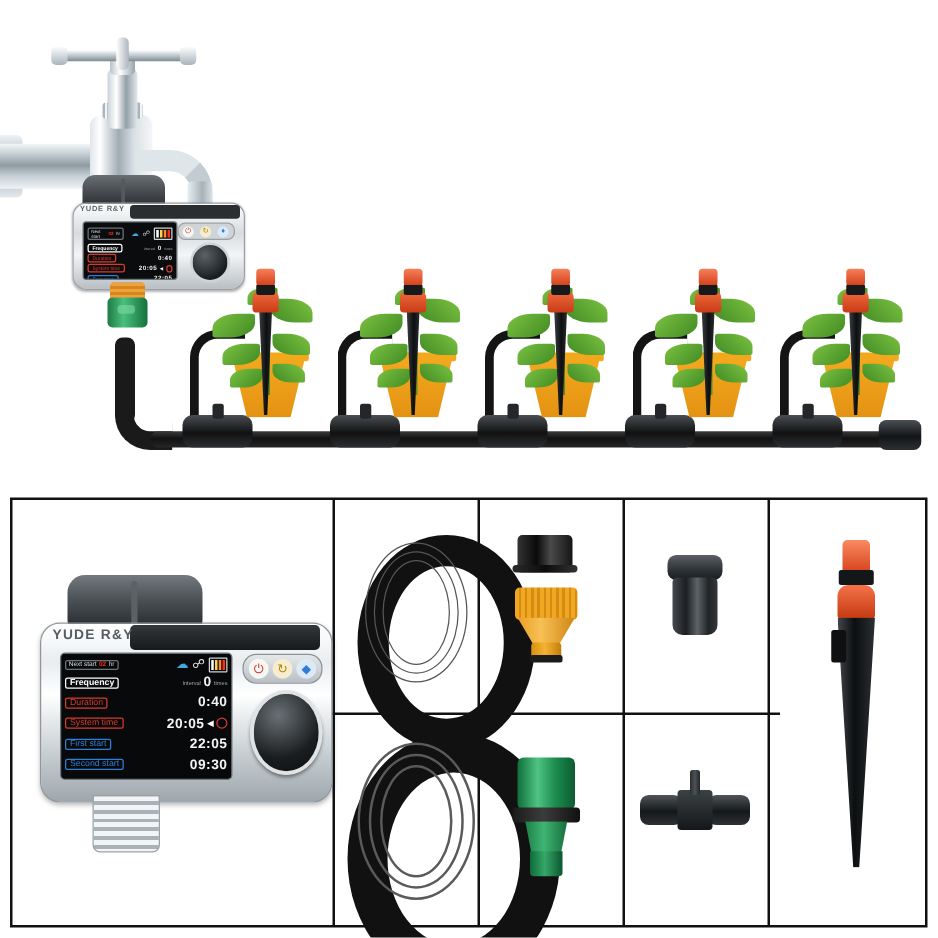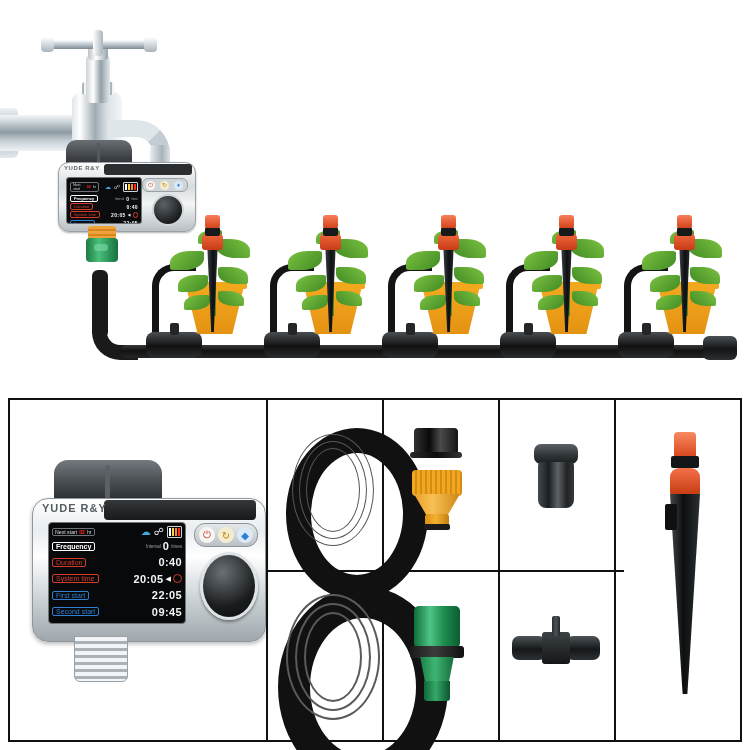--- a/index.html
+++ b/index.html
@@ -403,21 +403,21 @@
             </div>
             <div class="lcd-row" style="margin-bottom: 3.4px;">
               <span class="lcd-lab" style="color: rgb(47, 127, 212); border-color: rgb(47, 127, 212);">First start</span>
               <span style="display: flex; align-items: center; gap: 2px;">
                 <span class="lcd-val" style="font-size: 11px;">22:05</span>
               </span>
             </div>
             <div class="lcd-row" style="margin-bottom: 3.4px;">
               <span class="lcd-lab" style="color: rgb(47, 127, 212); border-color: rgb(47, 127, 212);">Second start</span>
               <span style="display: flex; align-items: center; gap: 2px;">
-                <span class="lcd-val" style="font-size: 11px;">09:45</span>
+                <span class="lcd-val" style="font-size: 11px;">09:30</span>
               </span>
             </div>
           </div>
       </div>
 
       <div class="tb-btnbar">
           <span class="tb-btn" style="left: 4px; background: rgb(246, 246, 242); color: rgb(209, 50, 42); font-size: 10px;">⏻</span>
           <span class="tb-btn" style="left: 23px; background: rgb(246, 237, 208); color: rgb(184, 134, 11); font-size: 10px;">↻</span>
           <span class="tb-btn" style="left: 42px; background: rgb(220, 234, 247); color: rgb(47, 127, 212); font-size: 10px;">◆</span>
         </div>

